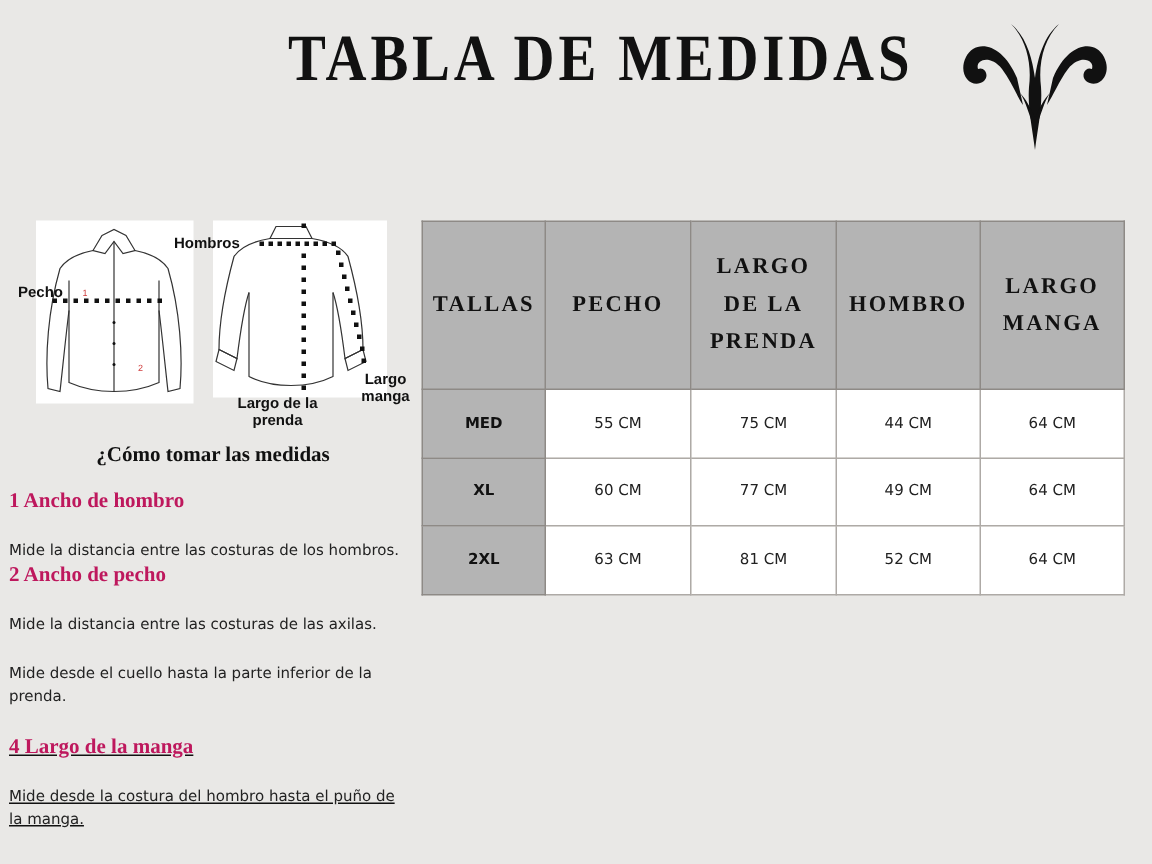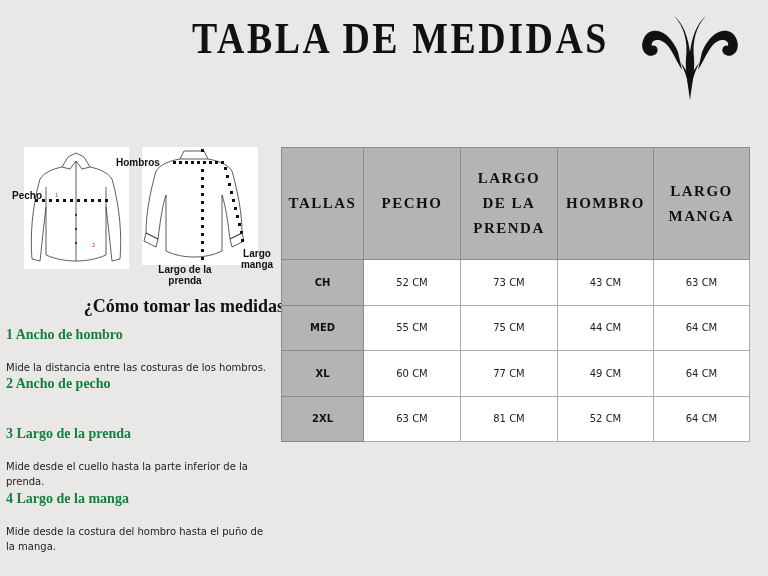--- a/index.html
+++ b/index.html
@@ -15,25 +15,25 @@
     color:#111; transform:scaleX(0.86); transform-origin:left center;
     white-space:nowrap;
   }
   .logo { position:absolute; left:638px; top:12px; width:104px; height:92px; }
 
   .shirt-front { position:absolute; left:24px; top:147px; width:105px; height:122px; background:#fff; }
   .shirt-back { position:absolute; left:142px; top:147px; width:116px; height:118px; background:#fff; }
   .dlabel { position:absolute; font-family:"Liberation Sans", sans-serif; font-weight:bold; font-size:10px; color:#111; line-height:11px; text-align:center; }
 
   .howto-title {
-    position:absolute; left:0; top:296px; width:284px; text-align:right;
-    font-family:"Liberation Serif", serif; font-weight:bold; font-size:18px; color:#111;
+    position:absolute; left:0; top:296px; width:284px; text-align:center;
+    font-family:"Liberation Serif", serif; font-weight:bold; font-size:14px; color:#111;
   }
   .step { position:absolute; left:6px; width:262px; }
-  .step-h { font-family:"Liberation Serif", serif; font-weight:bold; font-size:14px; line-height:17px; color:#15803d; }
+  .step-h { font-family:"Liberation Serif", serif; font-weight:bold; font-size:14px; line-height:17px; color:#be185d; }
   .step-p { font-family:"DejaVu Sans", sans-serif; font-size:10px; line-height:14.5px; color:#222; margin-top:18px; }
 
   table.sizes {
     position:absolute; left:281px; top:147px;
     border-collapse:collapse; table-layout:fixed; width:468px;
   }
   table.sizes th {
     background:#b4b4b4; border:1px solid #8e8a86;
     font-family:"Liberation Serif", serif; font-weight:bold; font-size:15px;
     letter-spacing:1.5px; color:#111; line-height:25px; height:111px; padding:0;
@@ -148,26 +148,26 @@
 </div>
 
 <div class="howto-title">¿Cómo tomar las medidas</div>
 
 <div class="step" style="top:326px;">
   <div class="step-h">1 Ancho de hombro</div>
   <div class="step-p">Mide la distancia entre las costuras de los hombros.</div>
 </div>
 <div class="step" style="top:375px;">
   <div class="step-h">2 Ancho de pecho</div>
+  <div class="step-p">Mide la distancia entre las costuras de las axilas.</div>
 </div>
 <div class="step" style="top:425px;">
-  <div class="step-h">3 Largo de la prenda</div>
   <div class="step-p">Mide desde el cuello hasta la parte inferior de la prenda.</div>
 </div>
-<div class="step" style="top:490px;">
+<div class="step" style="top:490px;text-decoration:underline;">
   <div class="step-h">4 Largo de la manga</div>
   <div class="step-p">Mide desde la costura del hombro hasta el puño de la manga.</div>
 </div>
 
 <table class="sizes">
   <colgroup>
     <col style="width:82px">
       <col style="width:97px">
       <col style="width:97px">
       <col style="width:96px">
@@ -184,27 +184,20 @@
       </th>
       <th>HOMBRO</th>
       <th>
         <div>LARGO</div>
         <div>MANGA</div>
       </th>
     </tr>
   </thead>
   <tbody>
     <tr>
-      <td class="size">CH</td>
-      <td>52 CM</td>
-      <td>73 CM</td>
-      <td>43 CM</td>
-      <td>63 CM</td>
-    </tr>
-    <tr>
       <td class="size">MED</td>
       <td>55 CM</td>
       <td>75 CM</td>
       <td>44 CM</td>
       <td>64 CM</td>
     </tr>
     <tr>
       <td class="size">XL</td>
       <td>60 CM</td>
       <td>77 CM</td>

